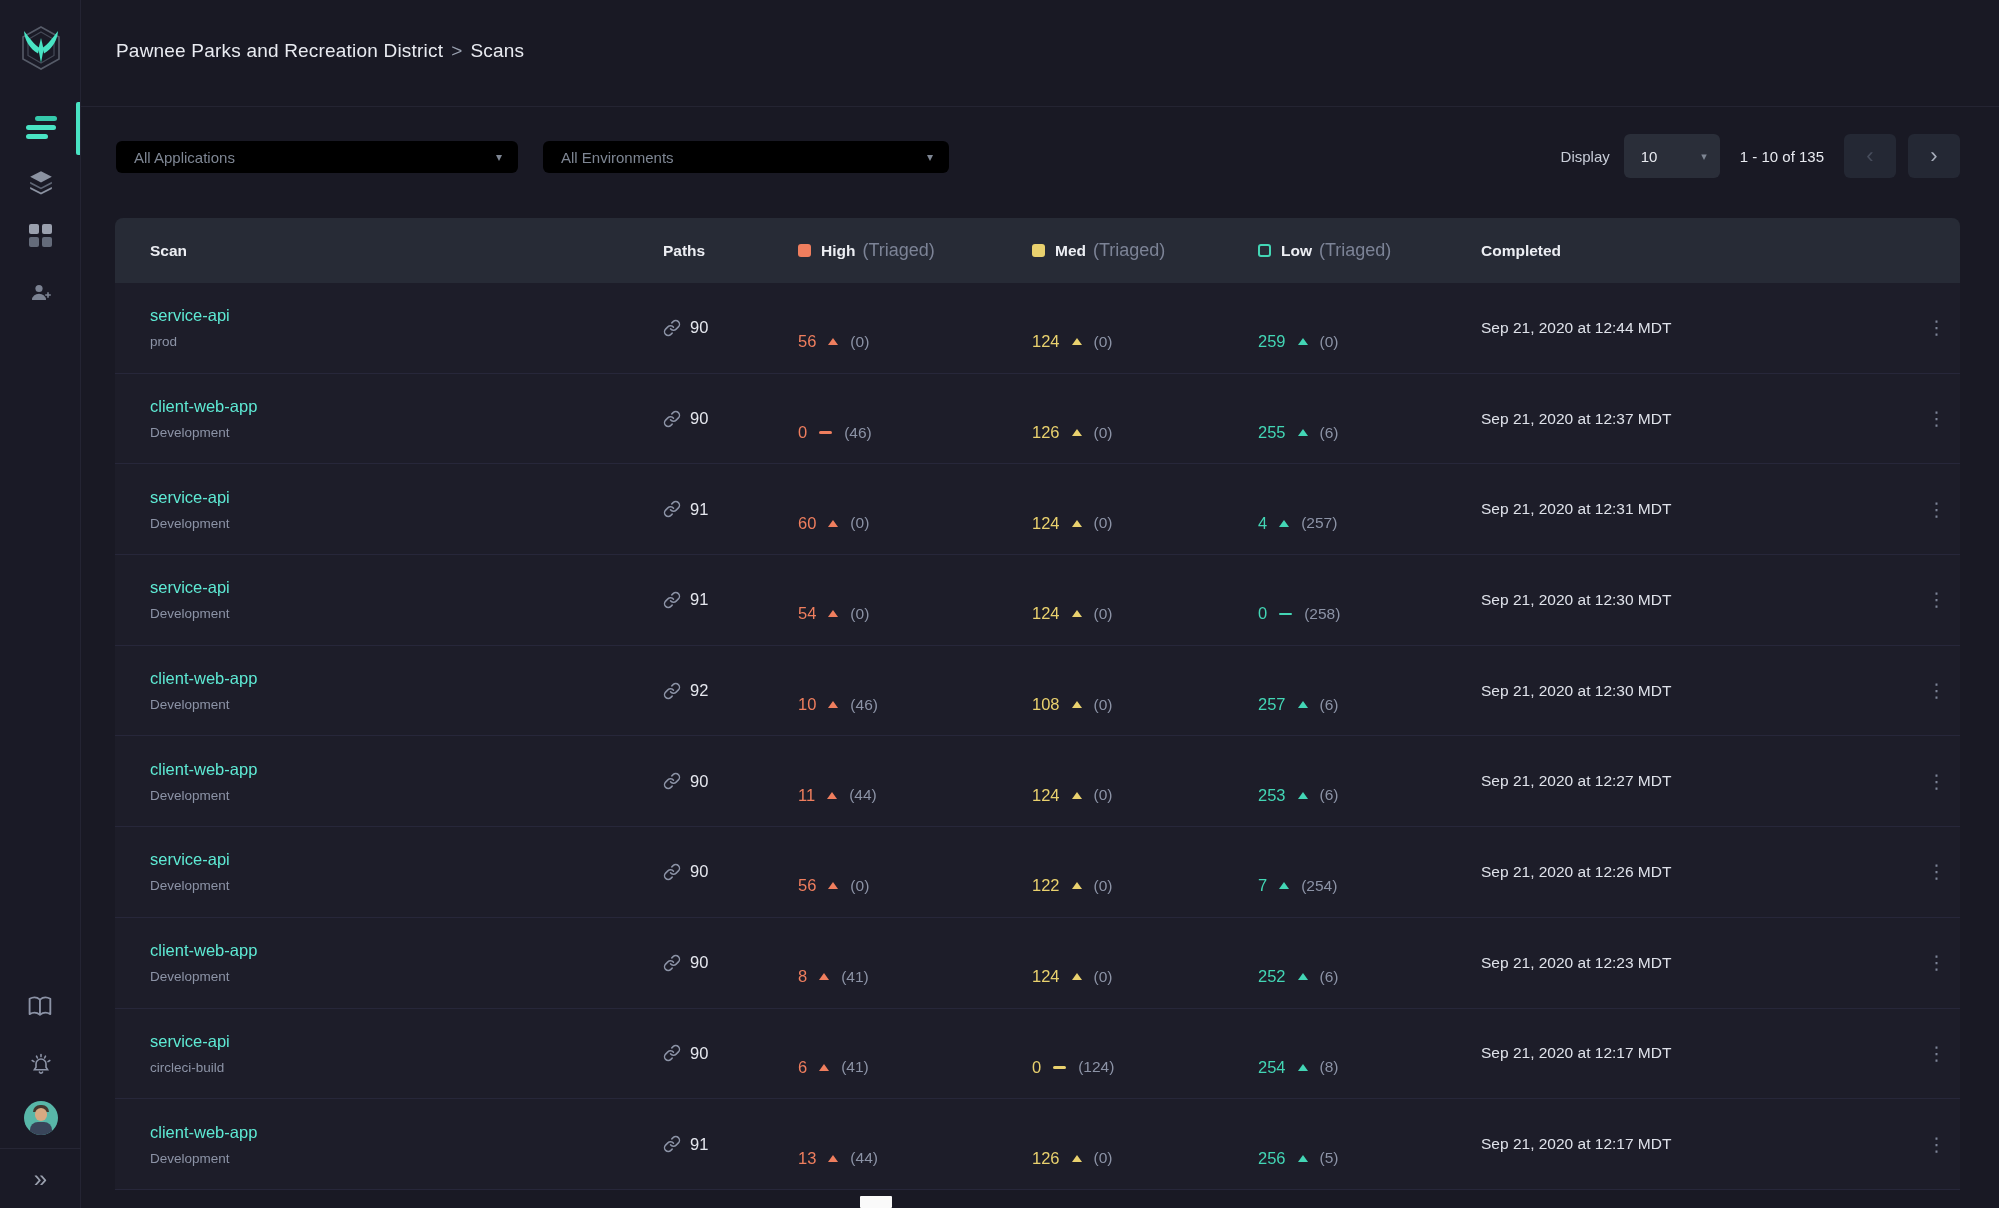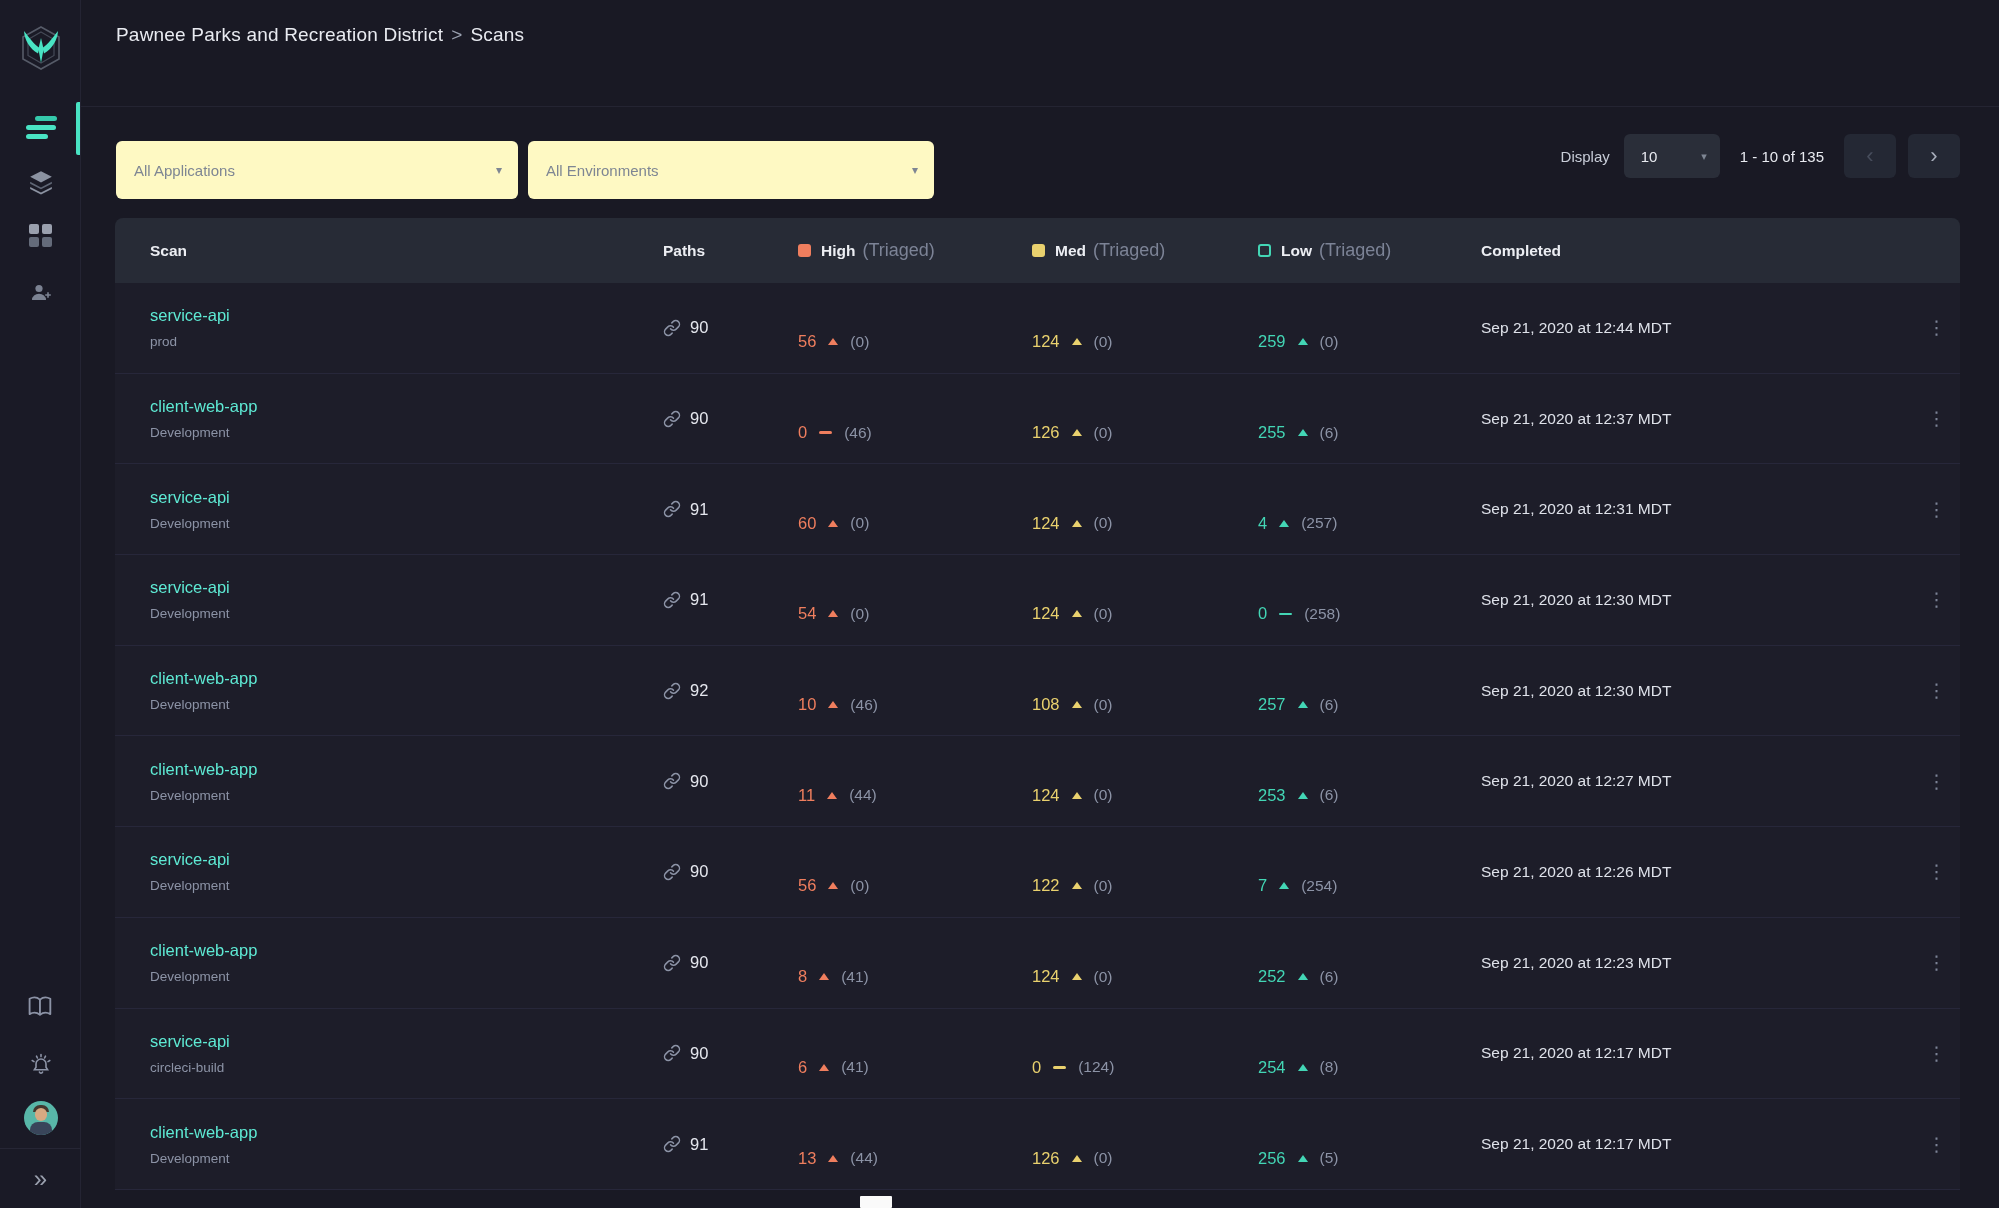--- a/index.html
+++ b/index.html
@@ -36,27 +36,27 @@
   .grid-icon i:nth-child(1),.grid-icon i:nth-child(2){ background:#9aa0ae; }
   .grid-icon i:nth-child(3),.grid-icon i:nth-child(4){ background:#646b7a; }
   .sidebar-divider { position:absolute; left:0; top:1148px; width:81px; border-top:1px solid #262635; }
   .avatar { width:34px; height:34px; border-radius:50%; background:#58b7a8; overflow:hidden; position:relative; }
   .avatar .head { position:absolute; left:11px; top:7px; width:12px; height:13px; border-radius:6px; background:#d7a982; }
   .avatar .hair { position:absolute; left:9px; top:4px; width:16px; height:7px; border-radius:8px 8px 0 0; background:#43372e; }
   .avatar .body { position:absolute; left:6px; top:21px; width:22px; height:14px; border-radius:8px 8px 0 0; background:#39455a; }
   .collapse-glyph { font-size:24px; color:#9aa0ae; line-height:1; }
   
   .topbar { position:absolute; left:81px; top:0; width:1918px; height:107px; border-bottom:1px solid #242432; }
-  .breadcrumb { position:absolute; left:35px; top:24px; font-size:19px; color:#e9ebf1; letter-spacing:.2px; }
+  .breadcrumb { position:absolute; left:35px; top:40px; font-size:19px; color:#e9ebf1; letter-spacing:.2px; }
   .breadcrumb .sep { color:#9aa1b0; margin:0 8px; }
   
-  .dd { position:absolute; height:58px; background:#fef9c3; border-radius:6px; display:flex; align-items:center; padding:0 18px; font-size:15px; color:#7e8693; cursor:pointer; }
+  .dd { position:absolute; height:32px; background:#000000; border-radius:6px; display:flex; align-items:center; padding:0 18px; font-size:15px; color:#7e8693; cursor:pointer; }
   .dd .caret { position:absolute; right:16px; font-size:12px; color:#7e8693; }
   .dd-apps { left:116px; top:141px; width:402px; }
-  .dd-envs { left:528px; top:141px; width:406px; }
+  .dd-envs { left:543px; top:141px; width:406px; }
   .display-group { position:absolute; top:133px; right:39px; height:46px; display:flex; align-items:center; }
   .display-label { font-size:15px; color:#c8cdd8; margin-right:14px; }
   .page-size { position:relative; width:96px; height:44px; background:#2a2e39; border-radius:6px; display:flex; align-items:center; padding-left:17px; font-size:15px; color:#e8eaf0; cursor:pointer; }
   .page-size .caret { position:absolute; right:13px; font-size:11px; color:#7e8693; }
   .range { font-size:15px; color:#e8eaf0; margin:0 20px; white-space:nowrap; }
   .pg-btn { width:52px; height:44px; background:#242834; border-radius:6px; display:flex; align-items:center; justify-content:center; font-size:22px; cursor:pointer; }
   .pg-prev { color:#474d5c; margin-right:12px; }
   .pg-next { color:#a7adbb; }
   
   .table { position:absolute; left:115px; top:218px; width:1845px; }

